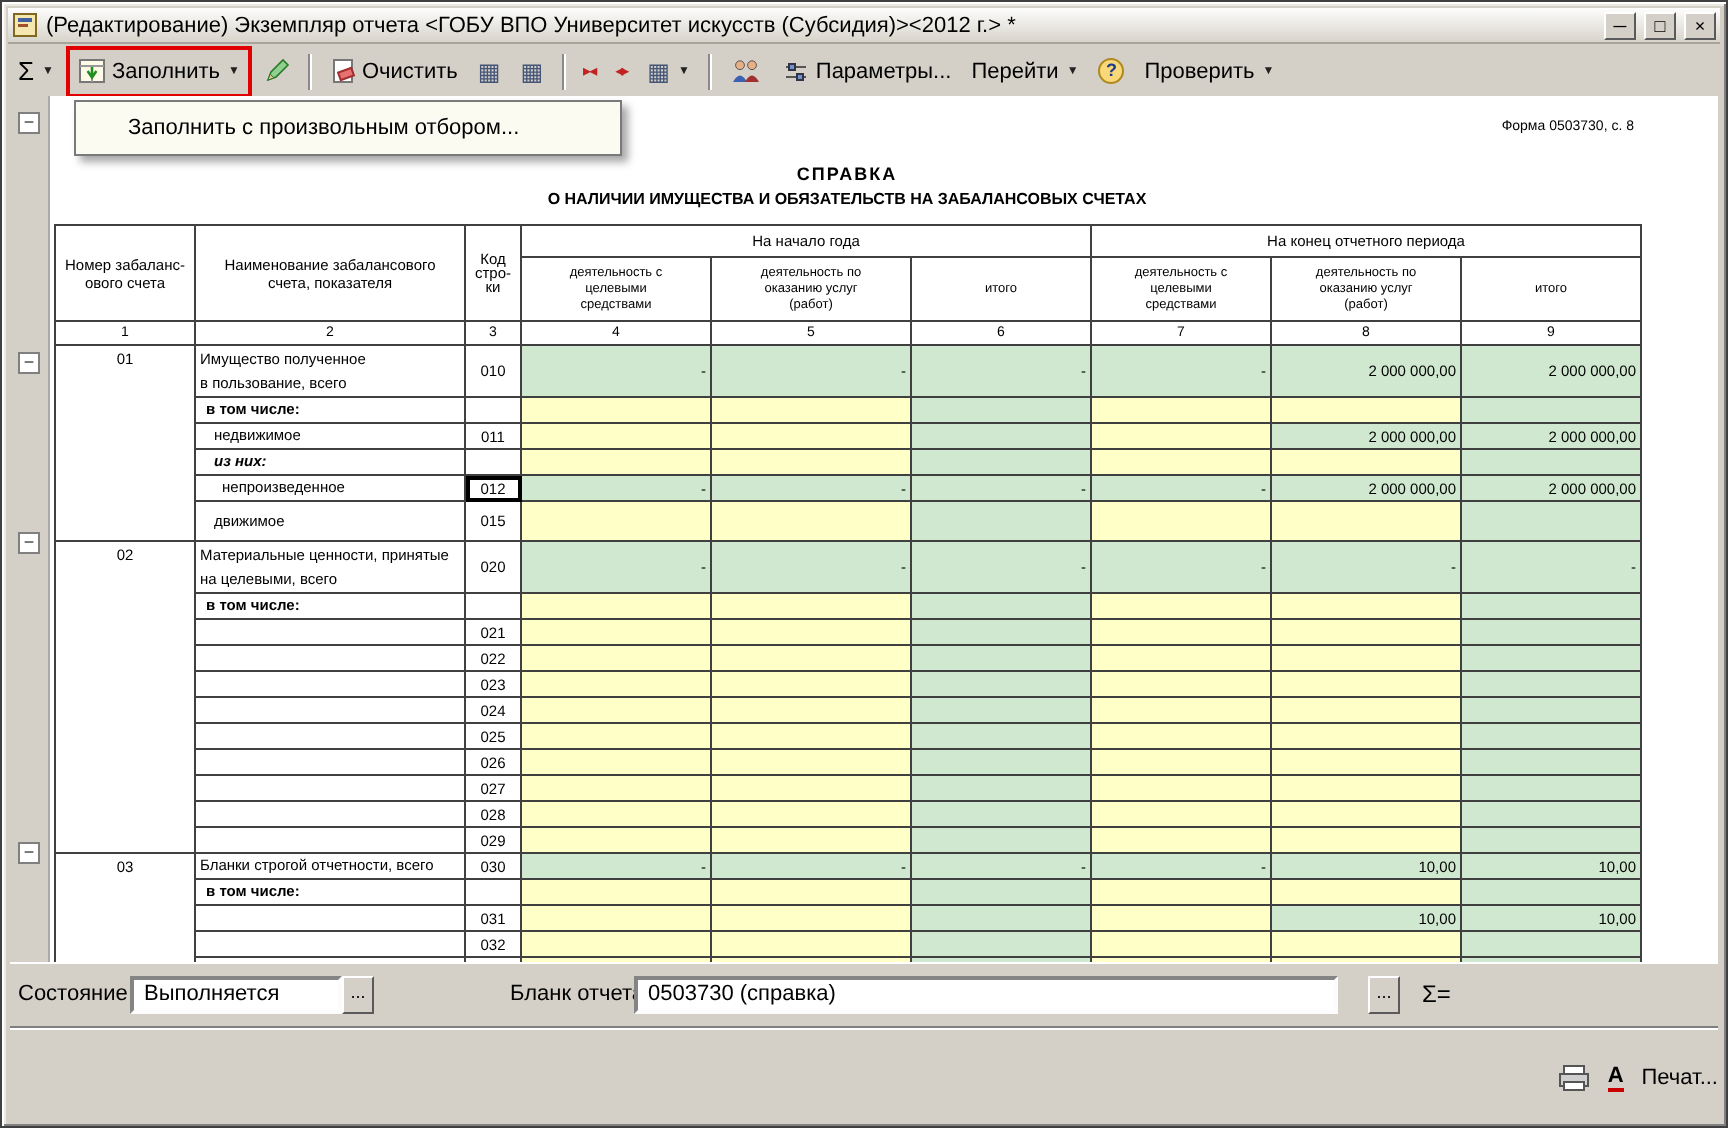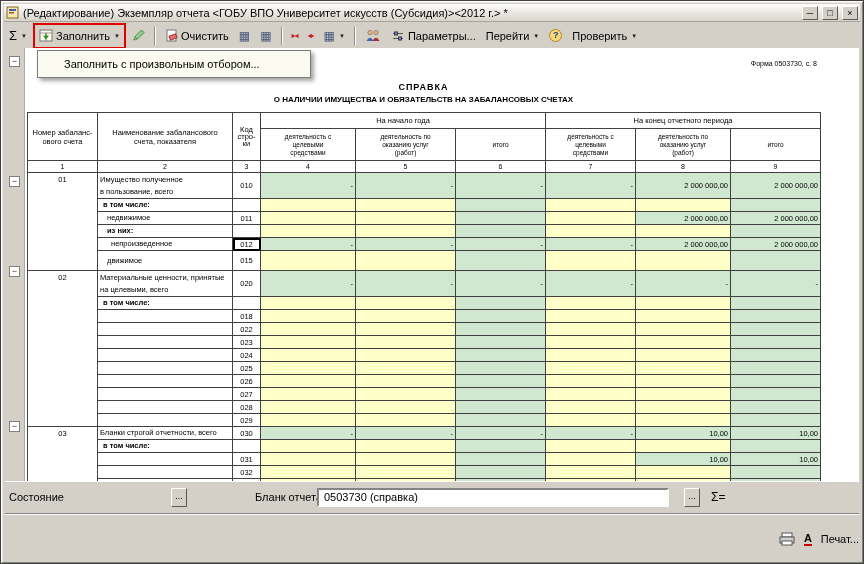--- a/index.html
+++ b/index.html
@@ -286,21 +286,21 @@
               <td class="codec">011</td>
               <td class="valc y"></td>
               <td class="valc y"></td>
               <td class="valc g"></td>
               <td class="valc y"></td>
               <td class="valc g">2 000 000,00</td>
               <td class="valc g">2 000 000,00</td>
             </tr>
             <tr style="height: 13px;">
               <td class="namec">
-                <div style="padding-left: 9px; font-weight: bold;">из них:</div>
+                <div style="padding-left: 9px; font-weight: bold; font-style: italic;">из них:</div>
               </td>
               <td class="codec"></td>
               <td class="valc y"></td>
               <td class="valc y"></td>
               <td class="valc g"></td>
               <td class="valc y"></td>
               <td class="valc y"></td>
               <td class="valc g"></td>
             </tr>
             <tr style="height: 13px;">
@@ -348,21 +348,21 @@
               <td class="codec"></td>
               <td class="valc y"></td>
               <td class="valc y"></td>
               <td class="valc g"></td>
               <td class="valc y"></td>
               <td class="valc y"></td>
               <td class="valc g"></td>
             </tr>
             <tr style="height: 13px;">
               <td class="namec"></td>
-              <td class="codec">018</td>
+              <td class="codec">021</td>
               <td class="valc y"></td>
               <td class="valc y"></td>
               <td class="valc g"></td>
               <td class="valc y"></td>
               <td class="valc y"></td>
               <td class="valc g"></td>
             </tr>
             <tr style="height: 13px;">
               <td class="namec"></td>
               <td class="codec">022</td>
@@ -498,20 +498,21 @@
               <td class="valc y"></td>
               <td class="valc g"></td>
             </tr>
           </tbody>
       </table>
     </div>
   </div>
 
   <div class="statusbar">
     <span class="lbl" style="left:4px">Состояние</span>
+    <span class="fld" style="left:60px;width:106px">Выполняется</span>
     <span class="mini" style="left:166px">...</span>
     <span class="lbl" style="left:250px">Бланк отчета:</span>
     <span class="fld" style="left:312px;width:352px">0503730 (справка)</span>
     <span class="mini" style="left:679px">...</span>
     <span class="sigma">Σ=</span>
   </div>
 
   <div class="bottombar">
     <div class="bbar-right">
       <span class="ibtn">

